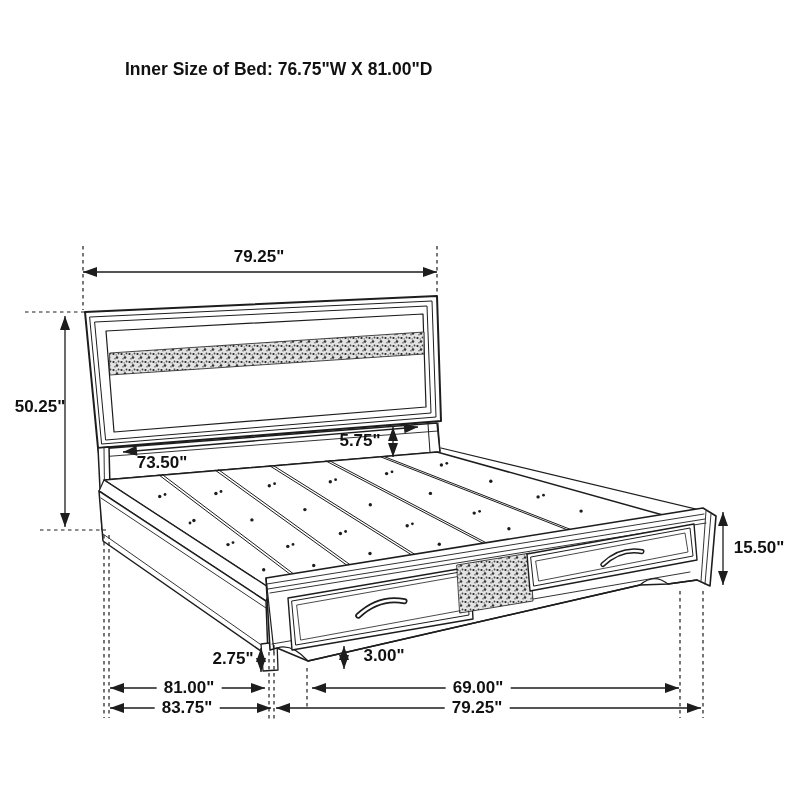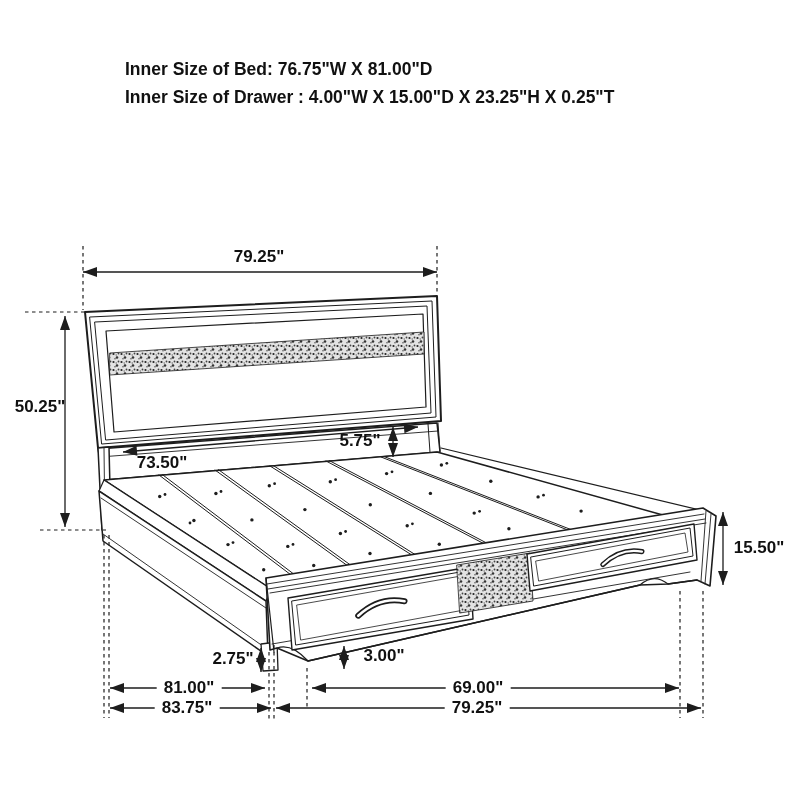--- a/index.html
+++ b/index.html
@@ -16,21 +16,20 @@
   }
   .dim.bg { background:#ffffff; padding:0 7px; }
 </style>
 </head>
 <body>
 
 <div class="canvas">
 
   <div class="title-block">
     <div class="title-line">Inner Size of Bed: 76.75"W X 81.00"D</div>
-    <div class="title-line">Inner Size of Drawer : 4.00"W X 15.00"D X 23.25"H X 0.25"T</div>
   </div>
 
   <svg class="art" width="800" height="800" viewBox="0 0 800 800">
     <defs>
       <pattern id="glitter" width="8" height="8" patternUnits="userSpaceOnUse">
         <rect width="8" height="8" fill="#e3e3e3"></rect>
         <circle cx="1.5" cy="2" r="1.1" fill="#222"></circle>
         <circle cx="5" cy="5.5" r="1.3" fill="#333"></circle>
         <circle cx="6.5" cy="1.5" r="0.9" fill="#444"></circle>
         <circle cx="3" cy="6.8" r="0.8" fill="#555"></circle>

